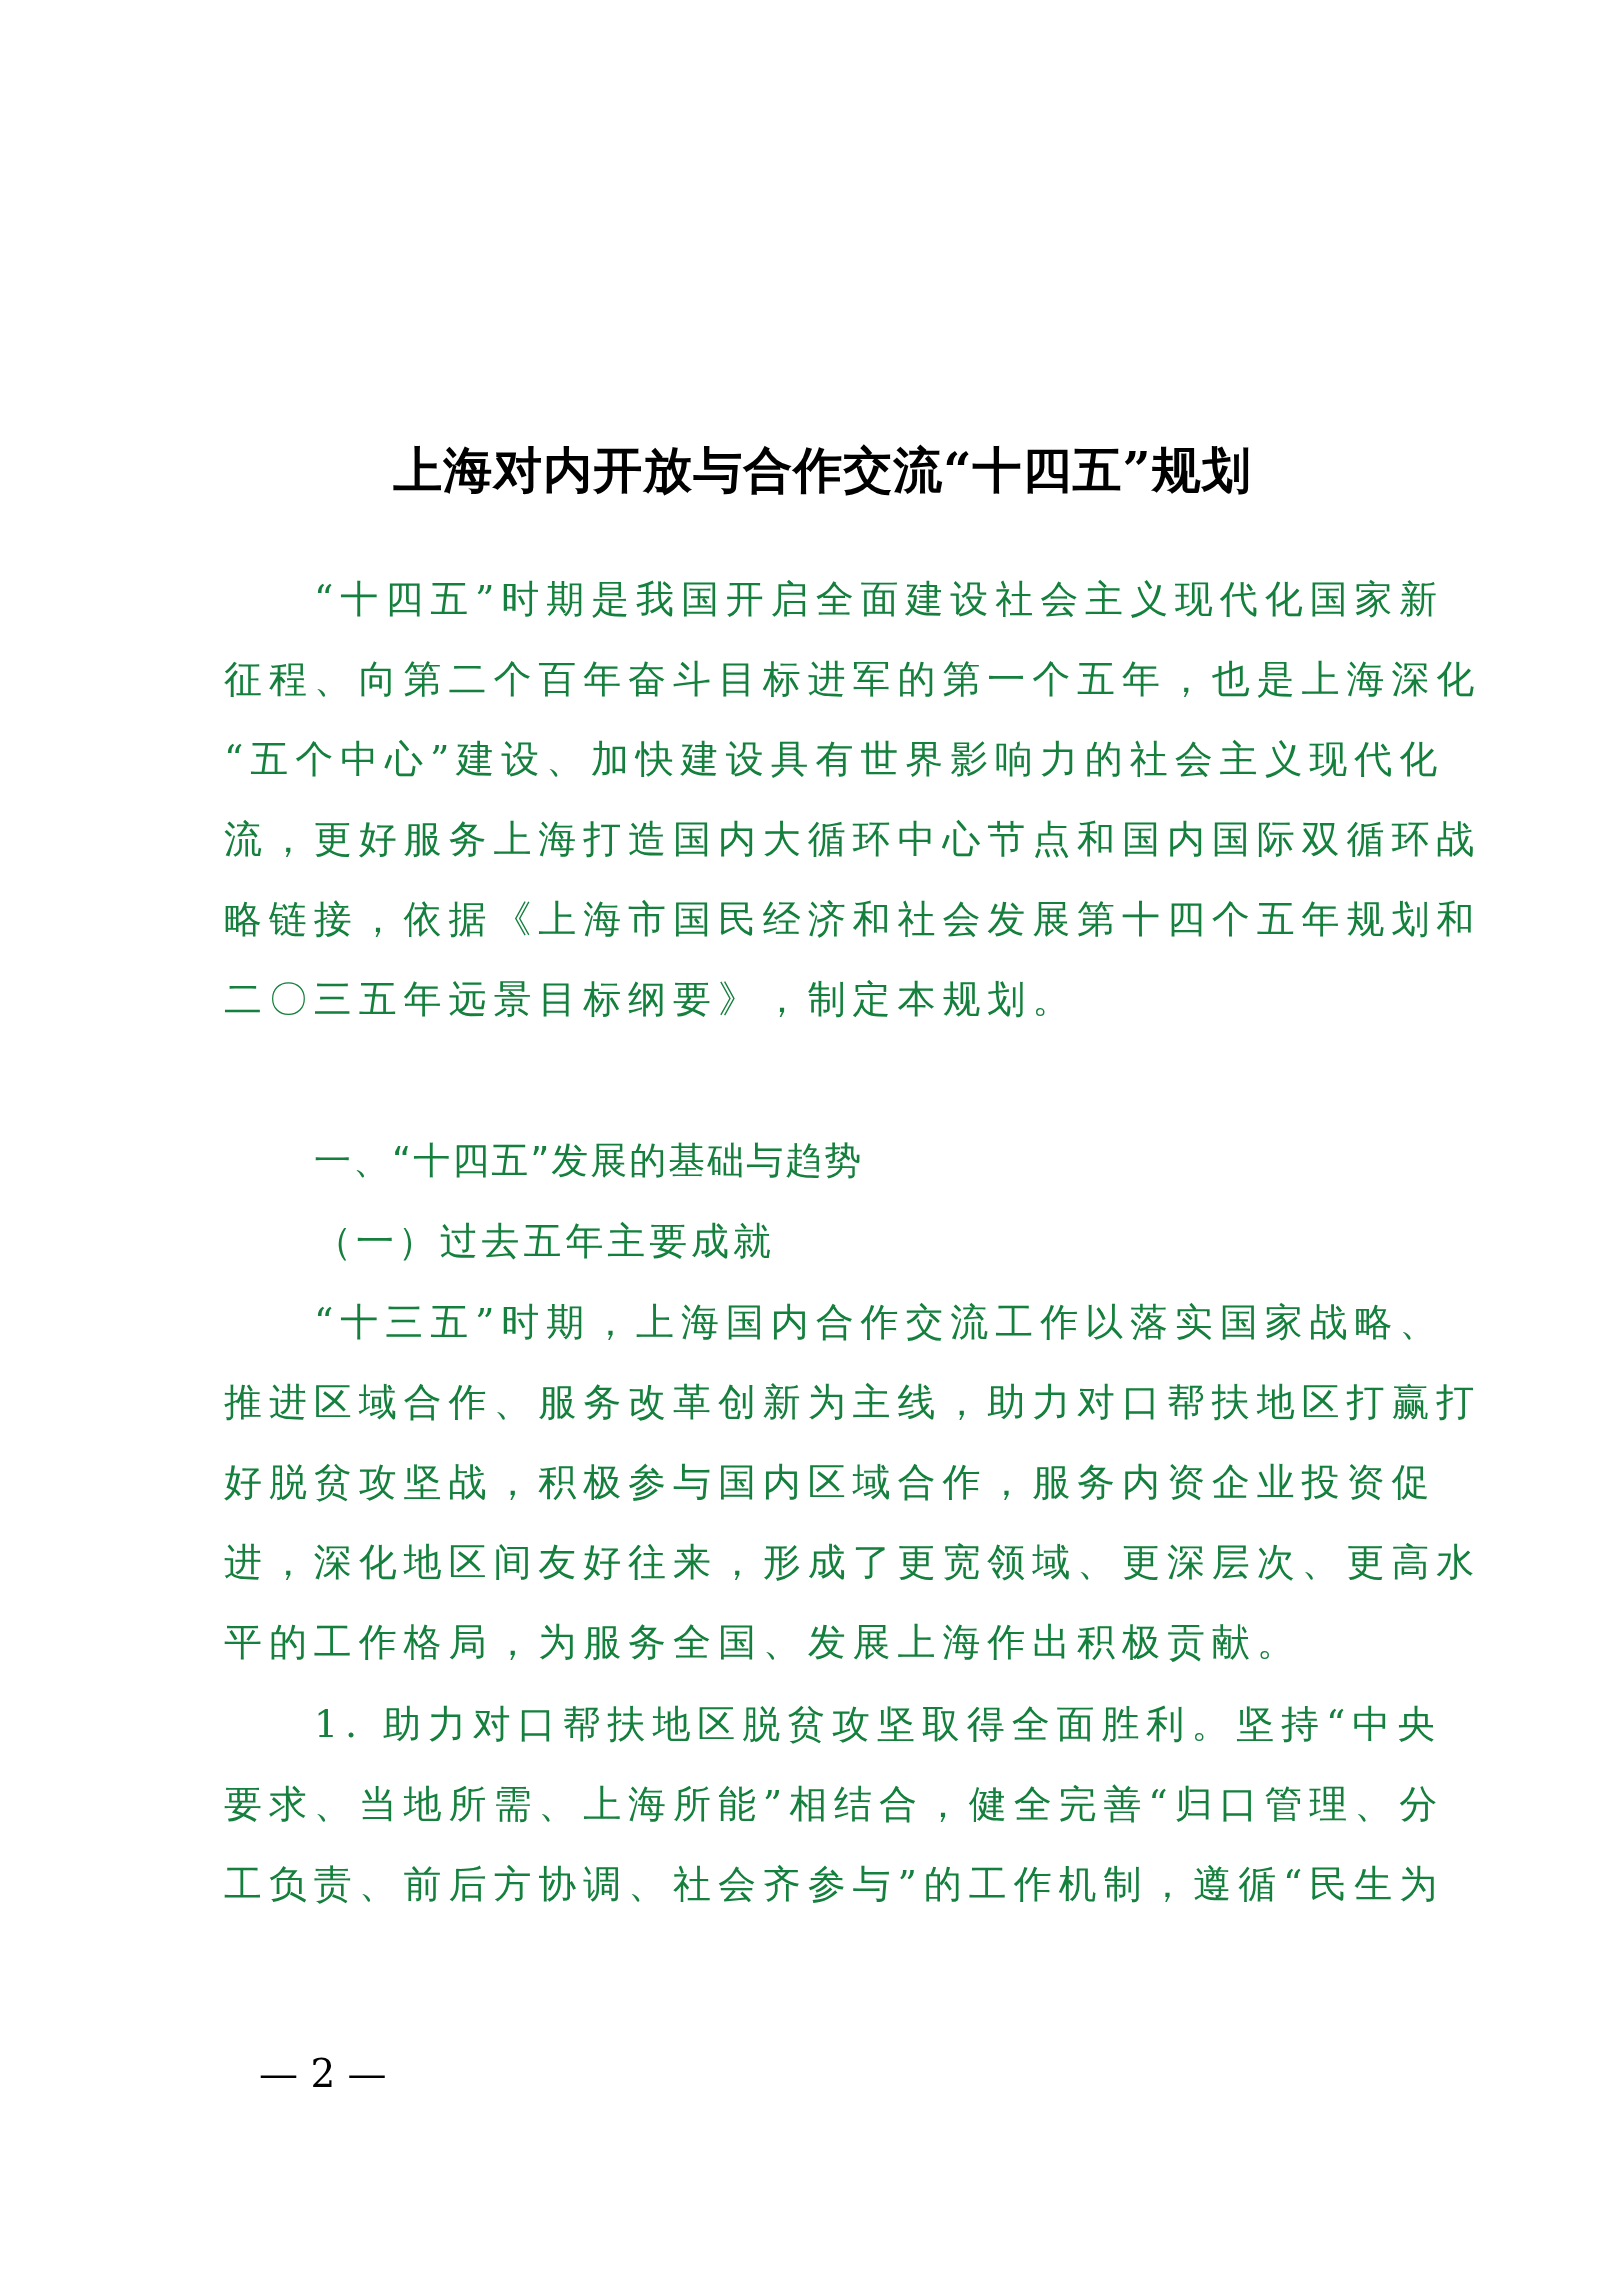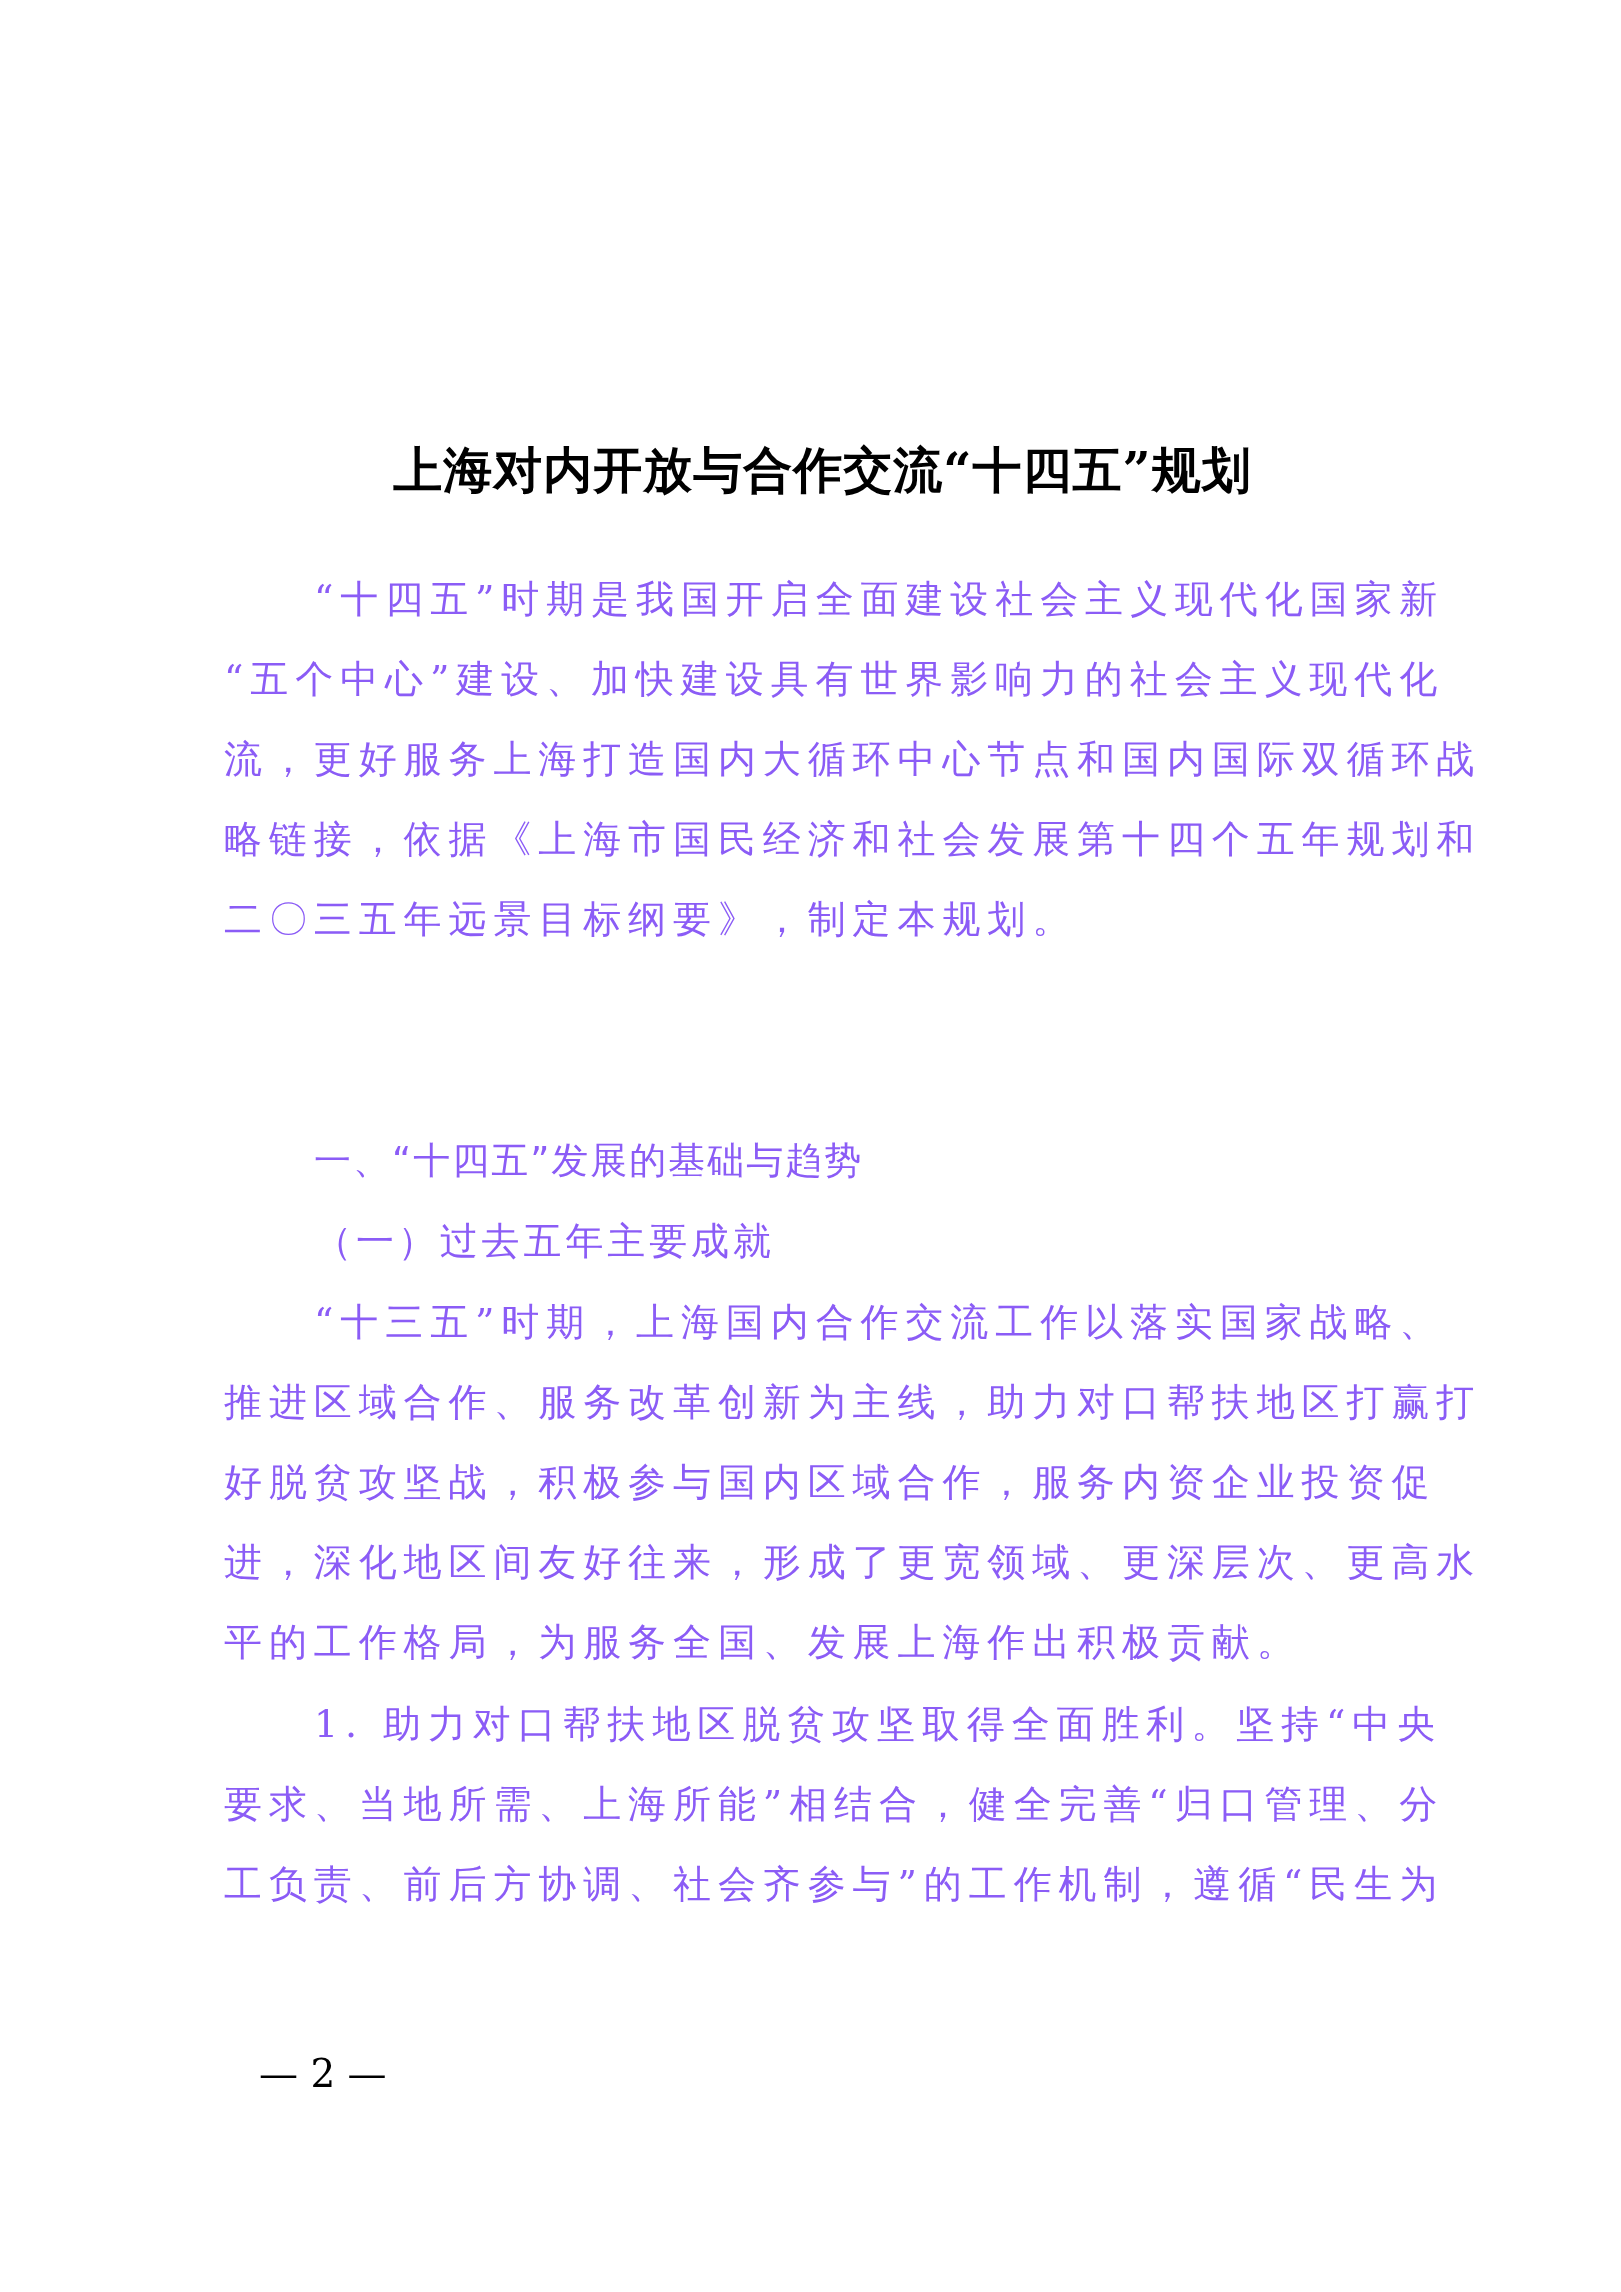--- a/index.html
+++ b/index.html
@@ -37,21 +37,21 @@
     .body-text {
       position: absolute;
       left: 212px;
       width: 1204px;
       font-size: 38px;
       line-height: 80px;
       text-align: justify;
       text-align-last: left;
       letter-spacing: 6.9px;
       font-family: "DejaVu Serif", "Liberation Serif", serif;
-      color: #8b5cf6;
+      color: #15803d;
     }
     .line {
       display: block;
       white-space: nowrap;
       text-align: justify;
       text-align-last: justify;
       height: 80px;
     }
     .line.last {
       text-align-last: left;
@@ -83,20 +83,21 @@
   </style>
 </head>
 <body>
 
 <div class="page">
 
   <div class="title">上海对内开放与合作交流“十四五”规划</div>
 
   <div class="body-text" style="top:559px;">
     <span class="line indent">“十四五”时期是我国开启全面建设社会主义现代化国家新</span>
+    <span class="line">征程、向第二个百年奋斗目标进军的第一个五年，也是上海深化</span>
     <span class="line">“五个中心”建设、加快建设具有世界影响力的社会主义现代化</span>
     <span class="line">流，更好服务上海打造国内大循环中心节点和国内国际双循环战</span>
     <span class="line">略链接，依据《上海市国民经济和社会发展第十四个五年规划和</span>
     <span class="line last">二〇三五年远景目标纲要》，制定本规划。</span>
   </div>
 
   <div class="body-text" style="top:1121px;">
     <span class="line last indent heading1">一、“十四五”发展的基础与趋势</span>
     <span class="line last indent heading2" style="font-weight:normal;">（一）过去五年主要成就</span>
   </div>

